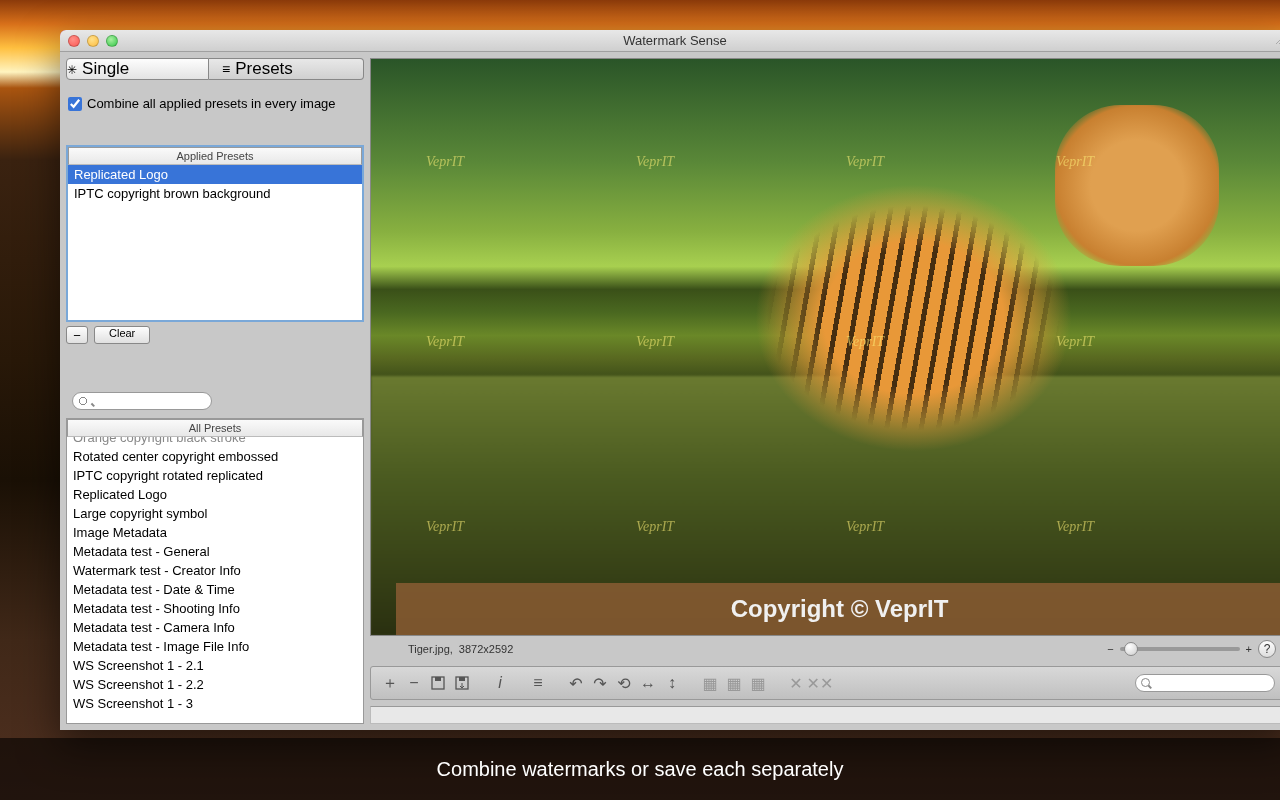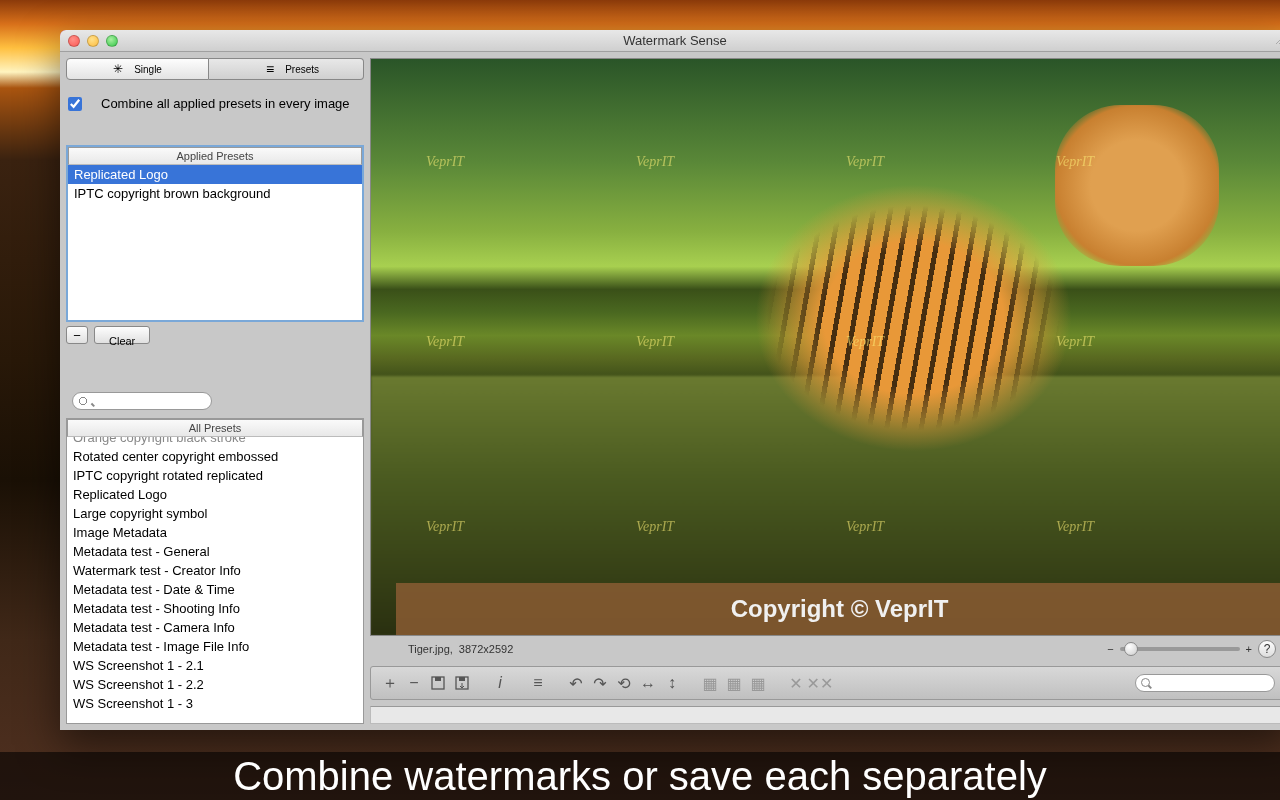--- a/index.html
+++ b/index.html
@@ -41,48 +41,48 @@
 .min-l { background: radial-gradient(circle at 40% 35%, #ffe08a, #fdbc40); }
 .zoom-l { background: radial-gradient(circle at 40% 35%, #a8f0a0, #33c748); }
 .title { position: absolute; left: 0; right: 0; text-align: center; font-size: 13px; color: #333; pointer-events:none;}
 .resize-corner { position: absolute; right: 4px; top: 4px; width: 12px; height: 12px; opacity: 0.4; }
 .content { flex: 1; display: flex; background: #c8c8c8; }
 
 .sidebar { width: 310px; display: flex; flex-direction: column; padding: 0; }
 .segmented { display: flex; margin: 6px; height: 22px; }
 .seg-btn {
   flex: 1; background: linear-gradient(#fdfdfd,#e3e3e3);
-  border: 1px solid #888; font-size: 10px; display: flex; align-items: center; justify-content: center; gap: 11px;
+  border: 1px solid #888; font-size: 17px; display: flex; align-items: center; justify-content: flex-start; gap: 5px;
   cursor: default;
 }
 .seg-btn:first-child { border-radius: 4px 0 0 4px; }
 .seg-btn:last-child { border-radius: 0 4px 4px 0; border-left: none; background: linear-gradient(#e8e8e8,#d0d0d0); padding-left: 13px; }
 .gear-ic::before { content: "✳"; font-size: 12px; }
 .list-ic::before { content: "≡"; font-size: 14px; }
-.checkbox-row { display: flex; align-items: center; gap: 19px; padding: 10px 8px 4px 8px; font-size: 13px;}
+.checkbox-row { display: flex; align-items: center; gap: 5px; padding: 10px 8px 4px 8px; font-size: 13px;}
 .checkbox-row input { width: 14px; height: 14px; accent-color: #3874d8;}
 .panel-label {
   background: linear-gradient(#fafafa,#e8e8e8);
   border: 1px solid #999; border-bottom: 1px solid #bbb;
   text-align: center; font-size: 11px; padding: 2px 4px; color: #444;
 }
 .applied-box { margin: 30px 6px 0 6px; border: 2px solid #7aa8d8; background: #fff; }
 .applied-list { height: 155px; overflow: auto; }
 .list-row { padding: 2px 6px; font-size: 13px; }
 .list-row.selected { background: #3874d8; color: #fff; }
 .applied-controls { display: flex; gap: 6px; margin: 4px 6px; align-items: center;}
 .sq-btn {
   width: 22px; height: 18px;
   background: linear-gradient(#fdfdfd,#e0e0e0);
   border: 1px solid #888; border-radius: 3px;
   display: flex; align-items: center; justify-content: center; font-size: 13px;
   cursor: default;
 }
 .pill-btn {
-  height: 18px; padding: 8px 14px;
+  height: 18px; padding: 0 14px;
   background: linear-gradient(#fdfdfd,#e0e0e0);
   border: 1px solid #888; border-radius: 3px; font-size: 11px;
 }
 .search-wrap { margin: 22px 6px 4px 6px; }
 .search-input {
   width: 140px; height: 18px; border-radius: 10px; border: 1px solid #999;
   padding: 0 8px 0 20px; font-size: 11px; background: #fff;
   background-image: radial-gradient(circle, transparent 3px, #888 3px, #888 4px, transparent 4px);
   background-repeat: no-repeat; background-position: 4px 2px; background-size: 12px 12px;
   position: relative;
@@ -177,24 +177,24 @@
 .tb-search-wrap::after {
   content: ""; position: absolute; left: 13px; top: 12px;
   width: 4px; height: 1.5px; background: #888; transform: rotate(45deg);
 }
 .toolbar-below {
   height: 18px; margin: 0 6px 6px 0;
   border: 1px solid #bbb; border-top: 1px solid #999; background: #e8e8e8;
 }
 
 .caption {
-  position: absolute; left: 0; right: 0; bottom: 0; height: 48px;
+  position: absolute; left: 0; right: 0; bottom: 0; height: 62px;
   background: rgba(0,0,0,0.58);
   display: flex; align-items: center; justify-content: center;
-  color: #fff; font-size: 40px; font-family: Arial, sans-serif;
+  color: #fff; font-size: 20px; font-family: Arial, sans-serif;
 }
 </style>
 </head>
 <body>
 
 <div class="desktop-bg"></div>
 
 <div class="window">
   <div class="titlebar">
     <div class="traffic">

